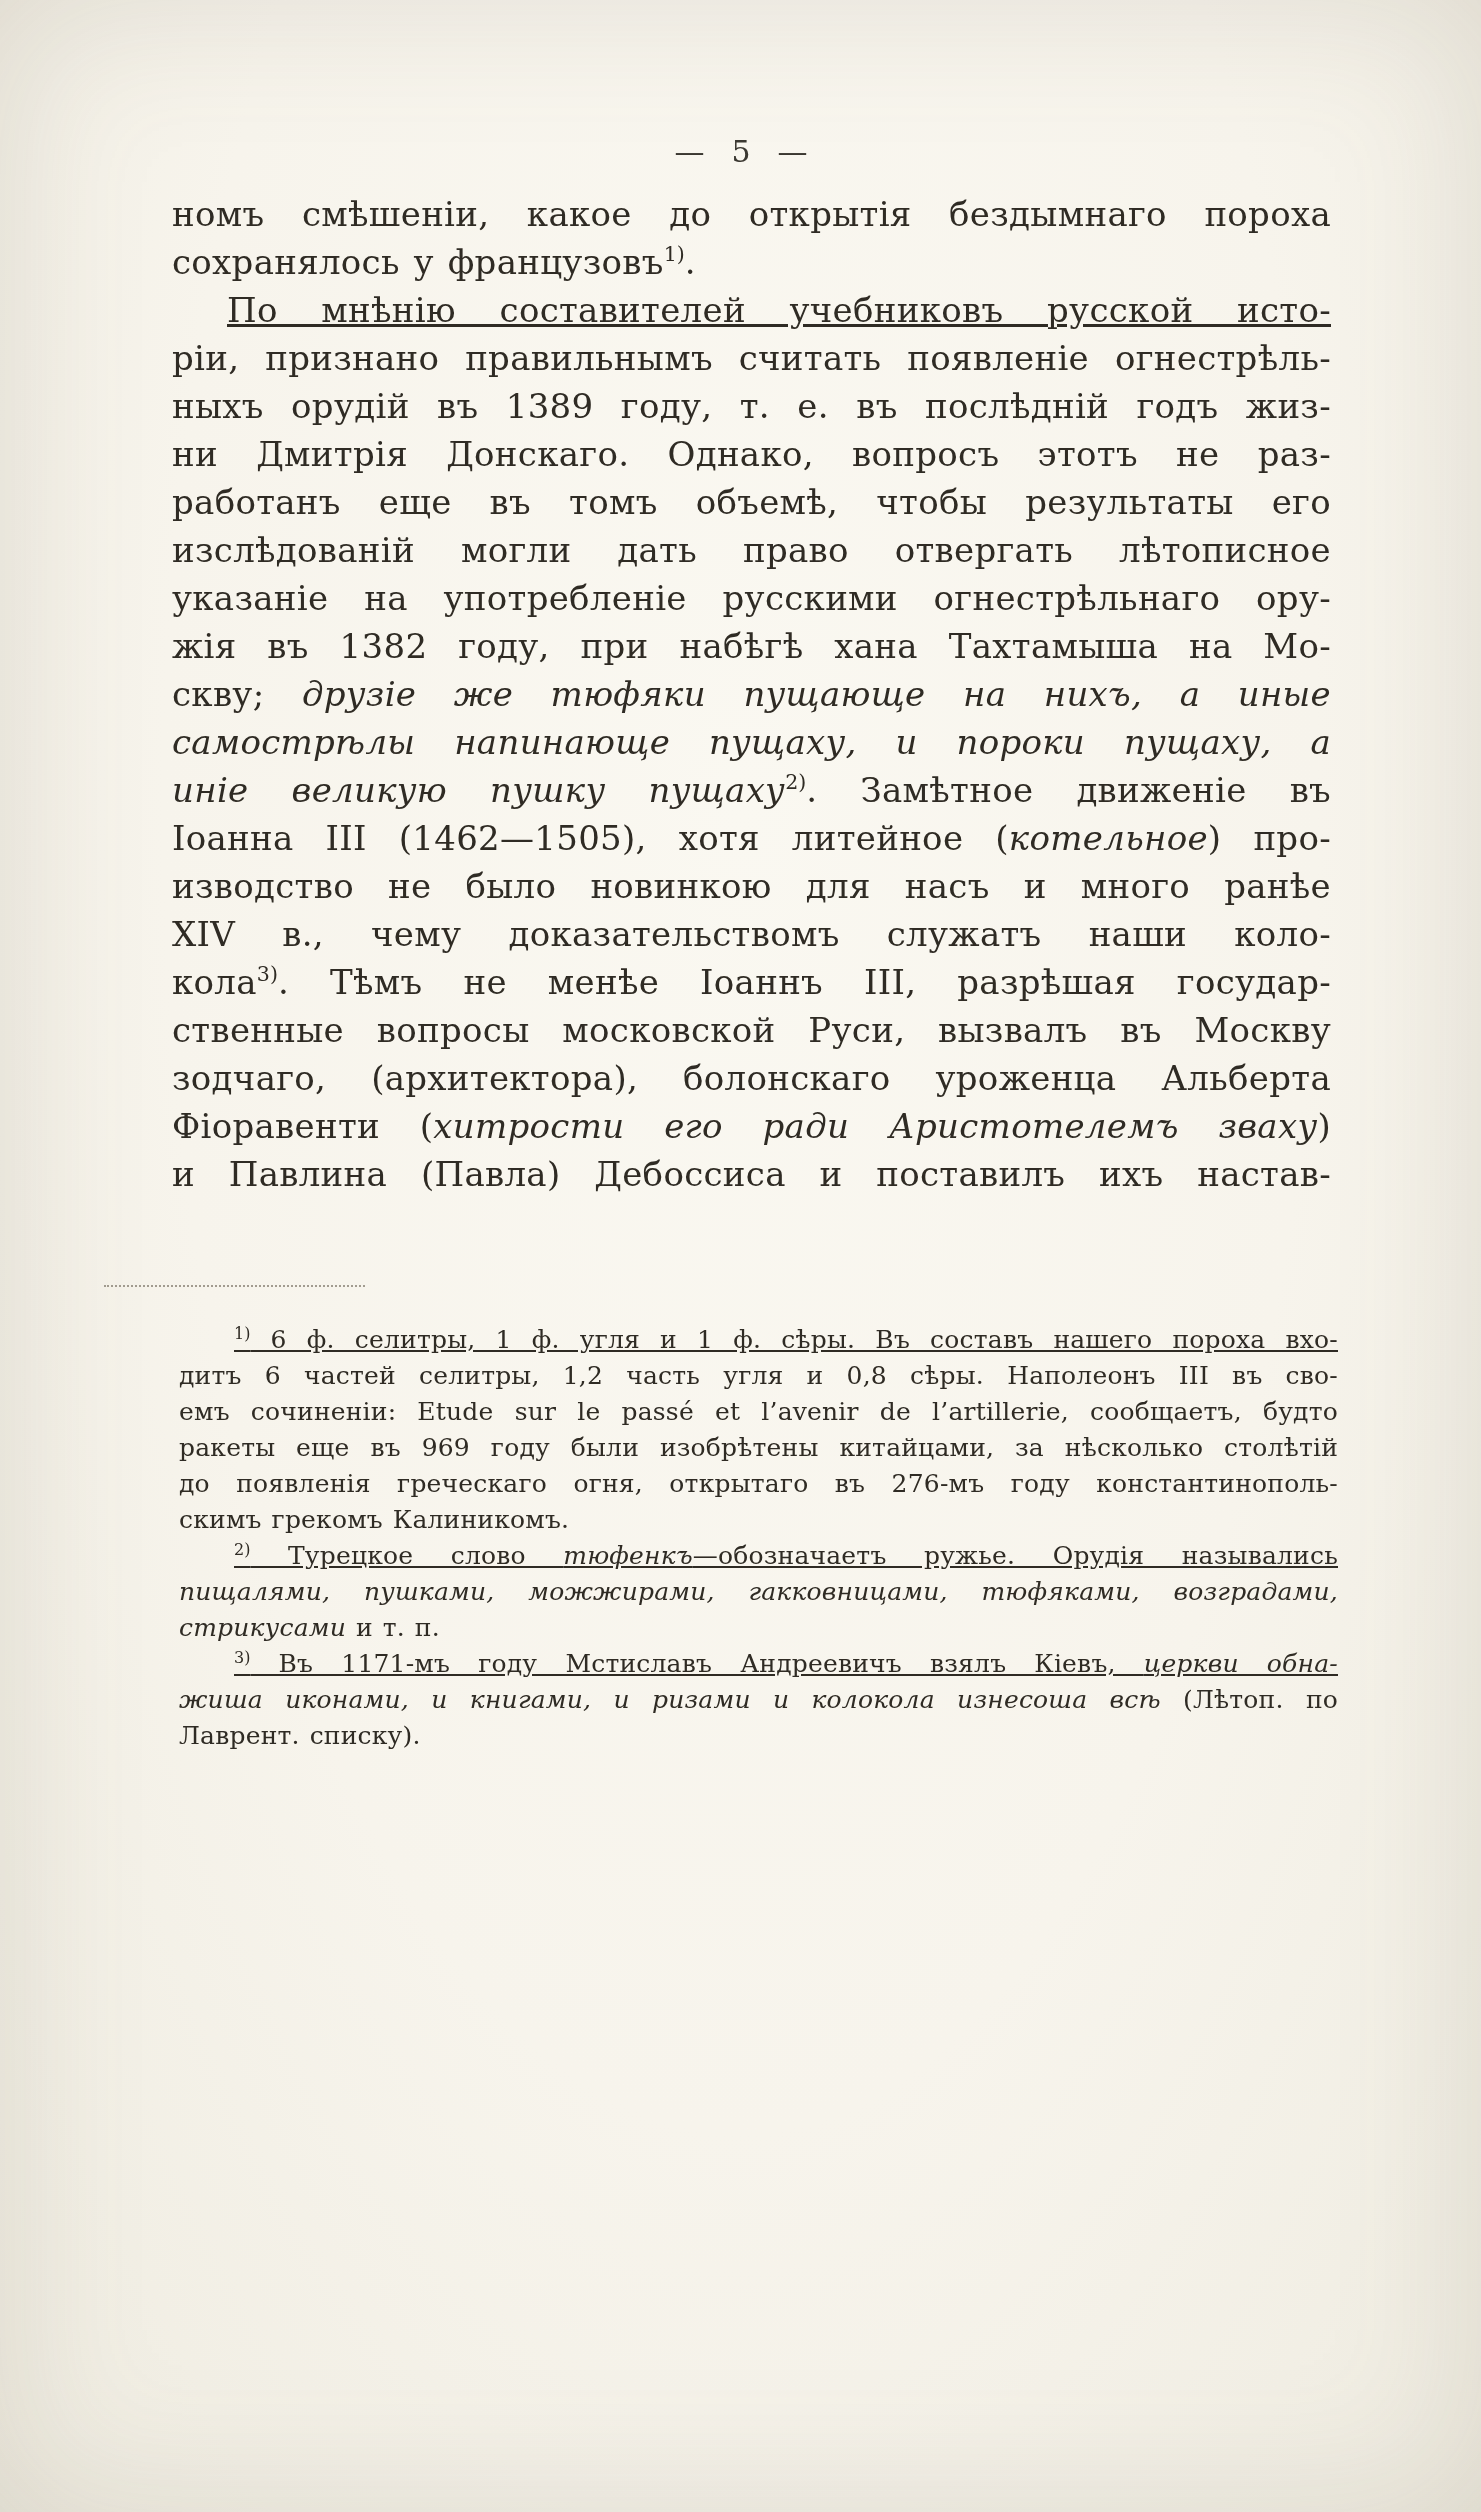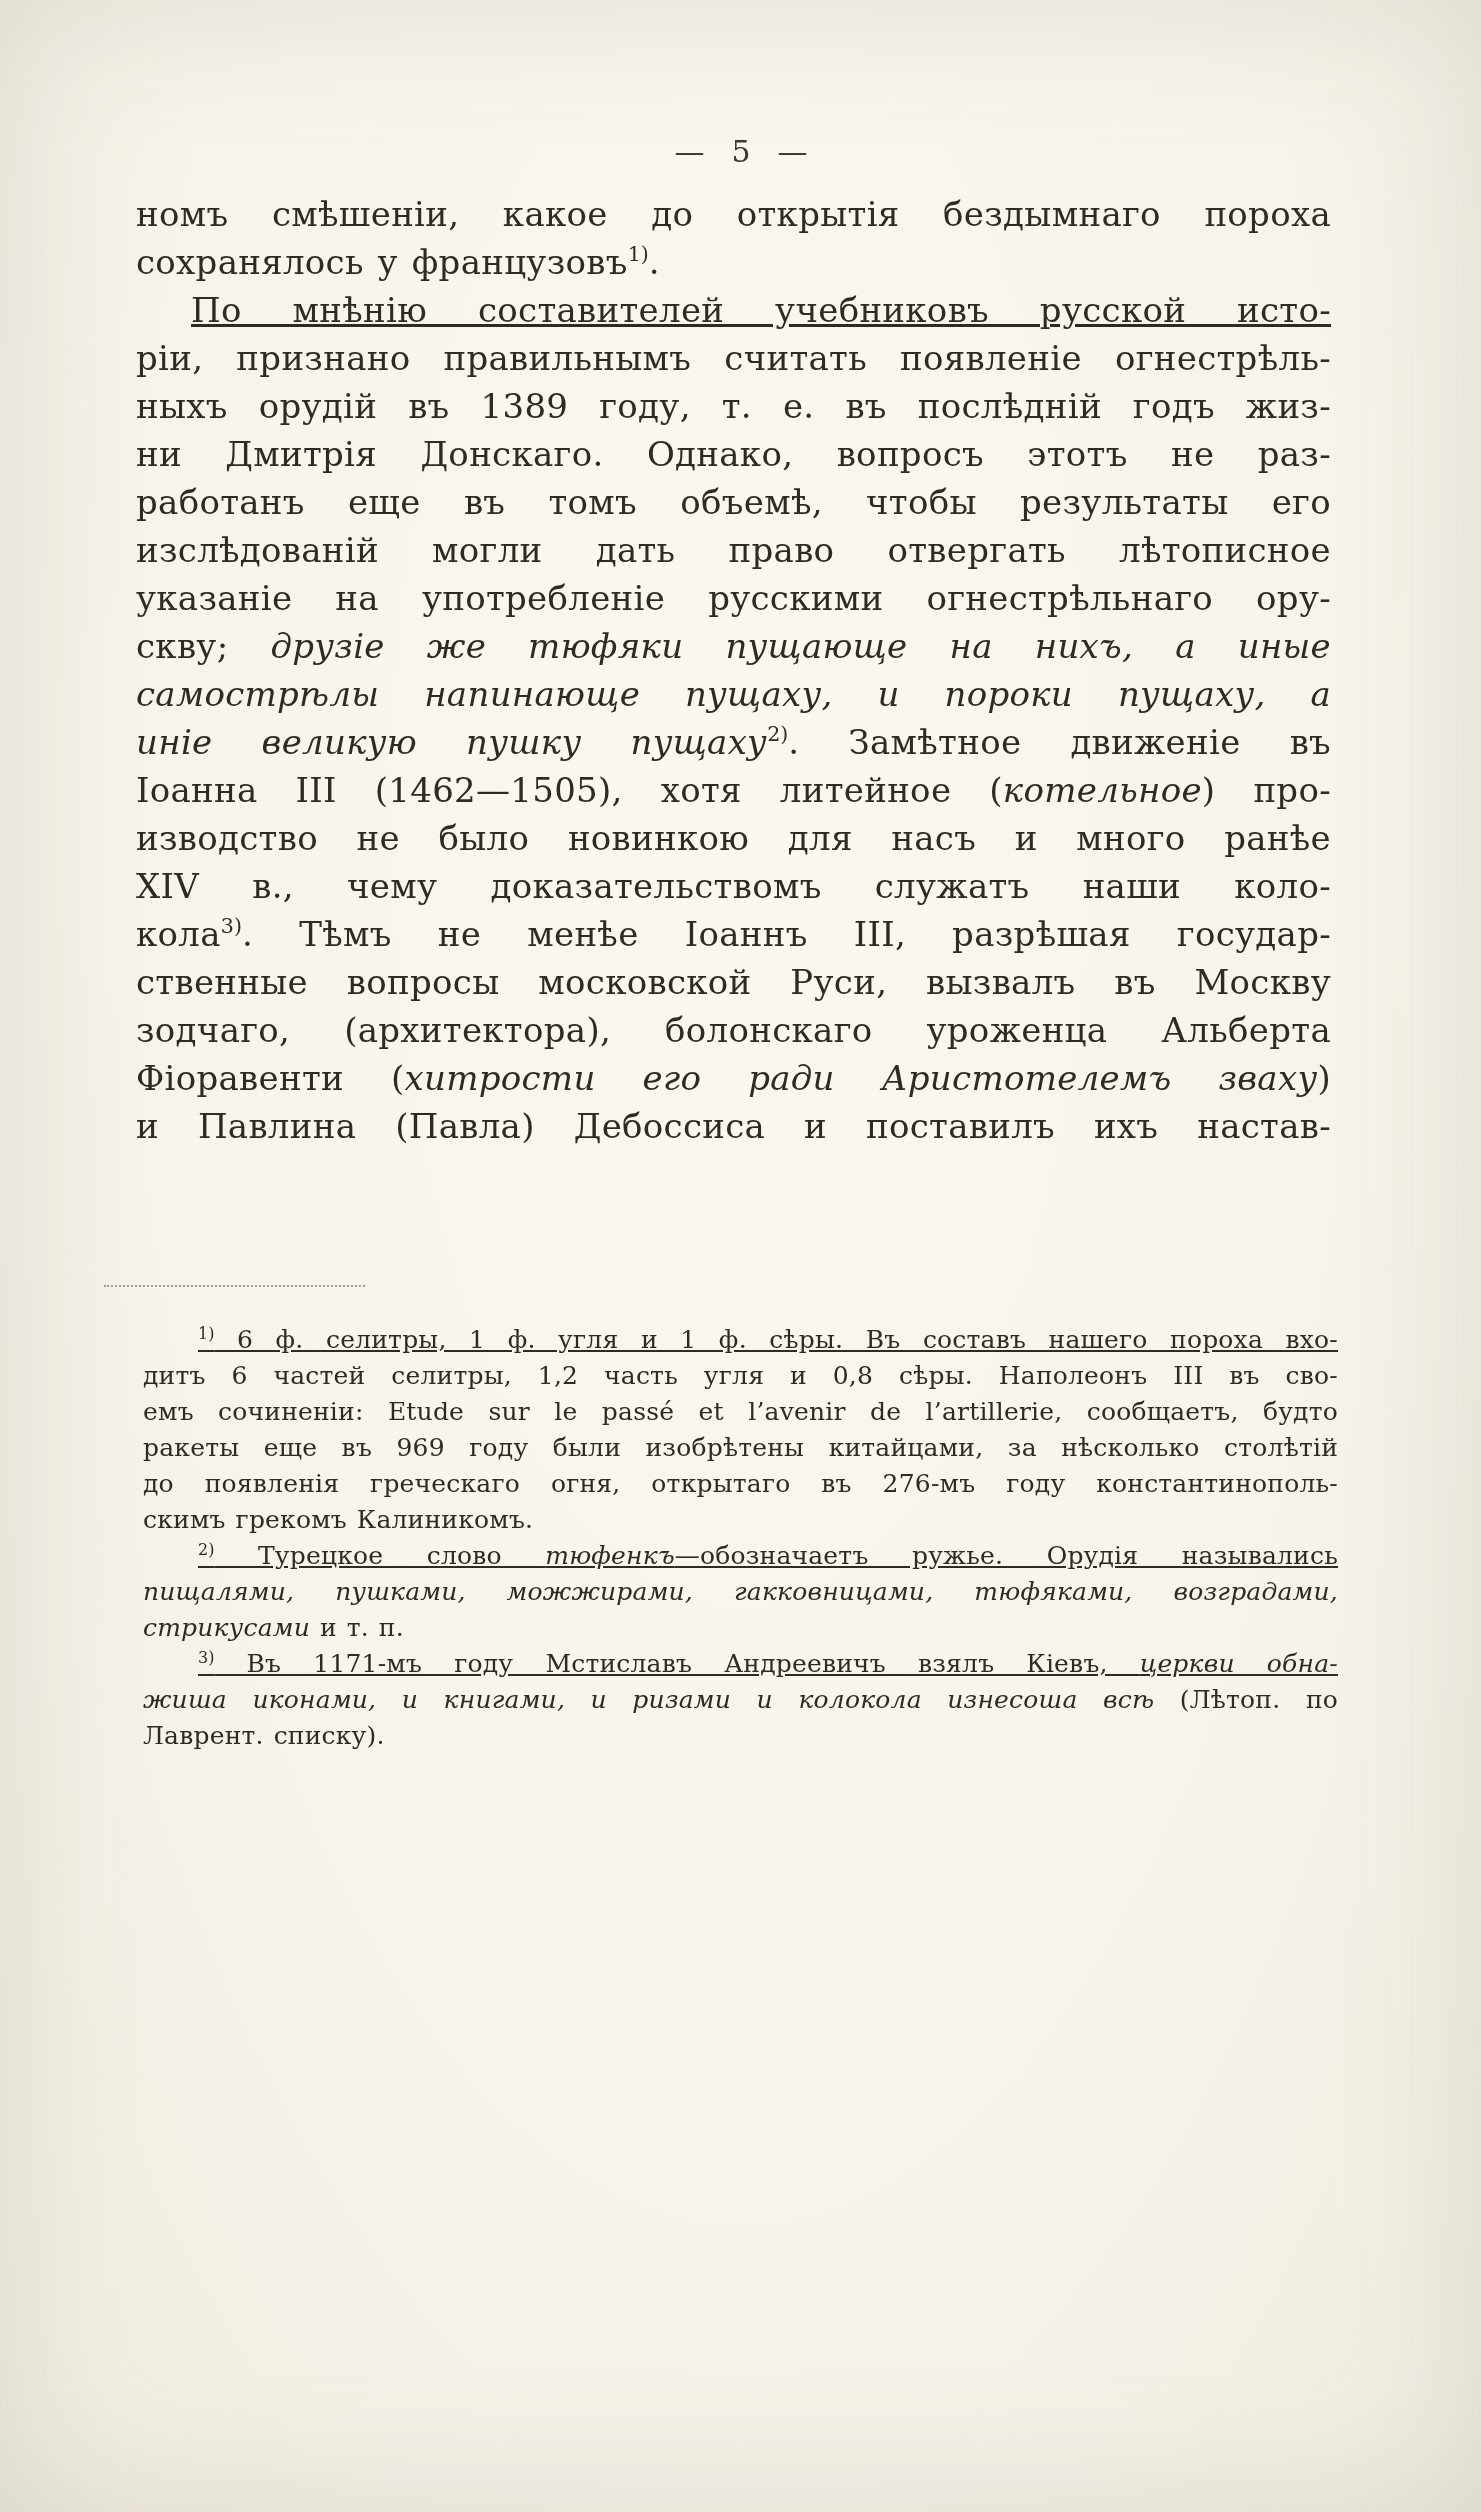--- a/index.html
+++ b/index.html
@@ -28,20 +28,21 @@
   .main-text {
     position: absolute; top: 190px; left: 136px; width: 1195px;
     font-size: 34px; line-height: 48px;
     letter-spacing: 0.3px; word-spacing: 2.7px;
   }
   .line {
     text-align: justify;
     text-align-last: justify;
     -moz-text-align-last: justify;
     white-space: normal;
+    margin-left: 36px;
   }
   .line.short { text-align-last: left; -moz-text-align-last: left; }
   .line.indent { text-indent: 55px; text-decoration: underline; }
   .it { font-style: italic; }
   sup.fnref {
     font-size: 20.6px; line-height: 0; vertical-align: 13.4px; letter-spacing: 0;
   }
   
   .fn-sep {
     position: absolute; top: 1285px; left: 104px; width: 261px; height: 0;
@@ -66,20 +67,21 @@
   <div class="main-text">
     <div class="line">номъ смѣшеніи, какое до открытія бездымнаго пороха</div>
     <div class="line short"><span>сохранялось у французовъ</span><sup class="fnref">1)</sup><span>.</span></div>
     <div class="line indent">По мнѣнію составителей учебниковъ русской исто-</div>
     <div class="line">ріи, признано правильнымъ считать появленіе огнестрѣль-</div>
     <div class="line">ныхъ орудій въ 1389 году, т. е. въ послѣдній годъ жиз-</div>
     <div class="line">ни Дмитрія Донскаго. Однако, вопросъ этотъ не раз-</div>
     <div class="line">работанъ еще въ томъ объемѣ, чтобы результаты его</div>
     <div class="line">изслѣдованій могли дать право отвергать лѣтописное</div>
     <div class="line">указаніе на употребленіе русскими огнестрѣльнаго ору-</div>
+    <div class="line">жія въ 1382 году, при набѣгѣ хана Тахтамыша на Мо-</div>
     <div class="line"><span>скву; </span><span class="it">друзіе же тюфяки пущающе на нихъ, а иные</span></div>
     <div class="line it">самострѣлы напинающе пущаху, и пороки пущаху, а</div>
     <div class="line"><span class="it">иніе великую пушку пущаху</span><sup class="fnref">2)</sup><span>. Замѣтное движеніе въ</span></div>
     <div class="line"><span>Іоанна III (1462—1505), хотя литейное (</span><span class="it">котельное</span><span>) про-</span></div>
     <div class="line">изводство не было новинкою для насъ и много ранѣе</div>
     <div class="line">XIV в., чему доказательствомъ служатъ наши коло-</div>
     <div class="line"><span>кола</span><sup class="fnref">3)</sup><span>. Тѣмъ не менѣе Іоаннъ III, разрѣшая государ-</span></div>
     <div class="line">ственные вопросы московской Руси, вызвалъ въ Москву</div>
     <div class="line">зодчаго, (архитектора), болонскаго уроженца Альберта</div>
     <div class="line"><span>Фіоравенти (</span><span class="it">хитрости его ради Аристотелемъ зваху</span><span>)</span></div>

